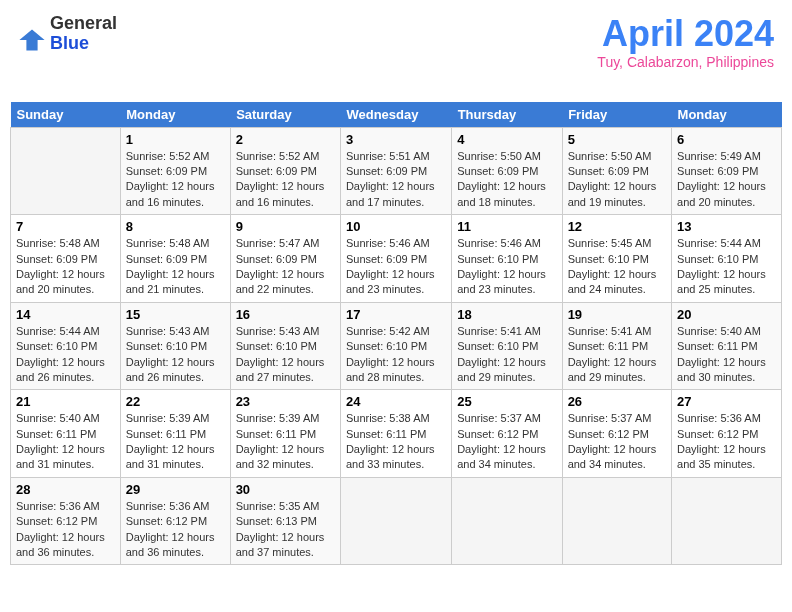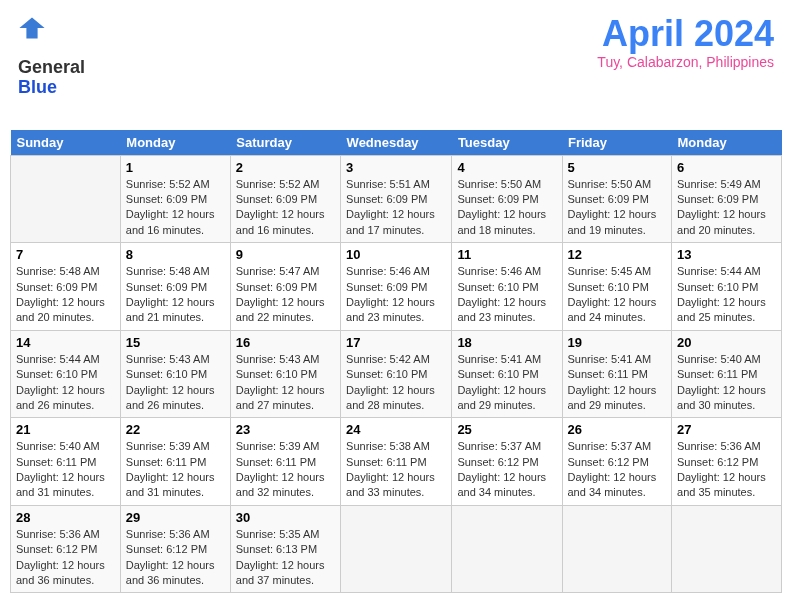--- a/index.html
+++ b/index.html
@@ -12,23 +12,22 @@
     }
     .header {
       display: flex;
       justify-content: space-between;
       align-items: flex-start;
       margin-bottom: 8px;
       padding: 4px 8px;
     }
     .logo {
       display: flex;
-      align-items: flex-start;
-      gap: 16px;
-      flex-direction: column;
+      align-items: flex-end;
+      gap: 4px;
     }
     .logo-text {
       display: flex;
       flex-direction: column;
       line-height: 1.1;
     }
     .logo-general {
       font-size: 18px;
       font-weight: bold;
       color: #333;
@@ -114,21 +113,21 @@
   </div>
 </div>
 
 <table>
   <thead>
     <tr>
     <th>Sunday</th>
         <th>Monday</th>
         <th>Saturday</th>
         <th>Wednesday</th>
-        <th>Tuesday</th>
+        <th>Thursday</th>
         <th>Friday</th>
         <th>Monday</th>
       </tr>
   </thead>
   <tbody id="calendar-body">
   <tr>
         <td class="empty-cell"></td>
         <td>
           <span class="day-num">1</span>
           <div class="day-info">Sunrise: 5:52 AM<br>Sunset: 6:09 PM<br>Daylight: 12 hours and 16 minutes.</div>

